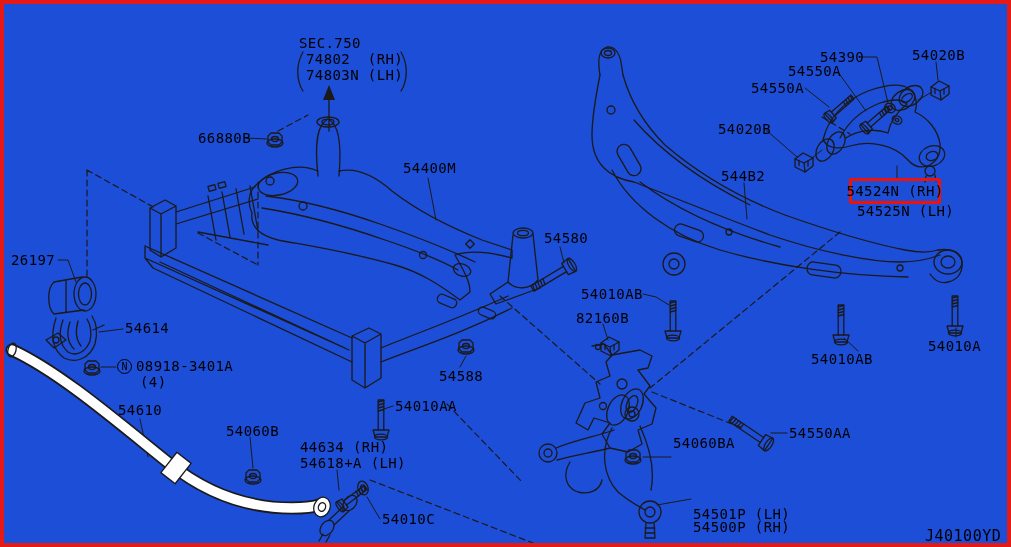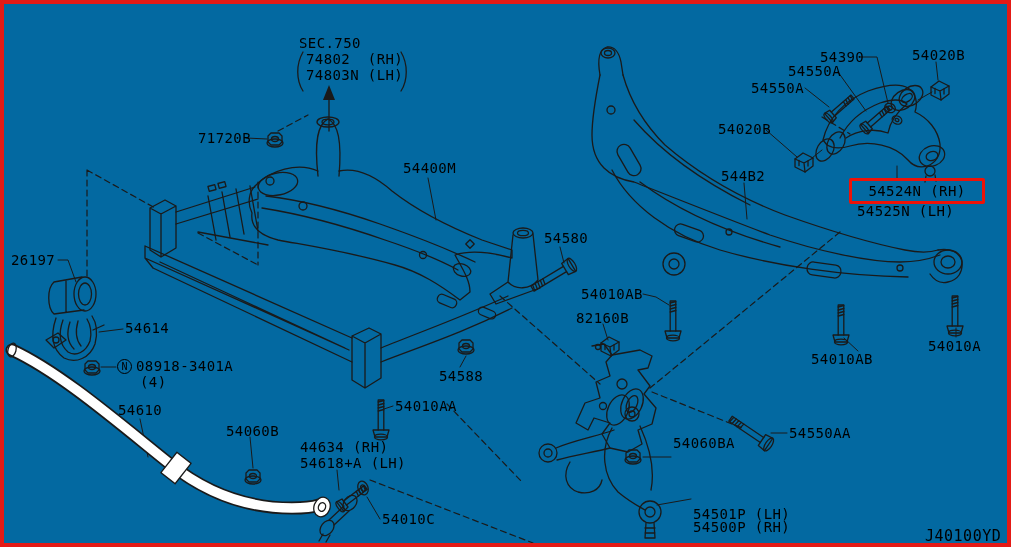--- a/index.html
+++ b/index.html
@@ -1,27 +1,27 @@
 <!DOCTYPE html>
 <html><head>
 <meta charset="utf-8">
 <style>
   html,body{margin:0;padding:0;background:#888;}
   .stage{
-    position:relative;width:1011px;height:547px;background:#0369a1;overflow:hidden;
+    position:relative;width:1011px;height:547px;background:#1d4ed8;overflow:hidden;
     font-family:"DejaVu Sans Mono","Liberation Mono",monospace;
   }
   .frame{position:absolute;inset:0;border:4px solid #e41a16;z-index:40;pointer-events:none;}
   .lbl{
     position:absolute;font-size:14px;line-height:15px;letter-spacing:.4px;
     color:#000;white-space:pre;z-index:5;
   }
   .code{position:absolute;left:925px;top:527px;font-size:15px;letter-spacing:.5px;color:#000;z-index:45;}
   .hl{
-    position:absolute;left:849px;top:178px;width:136px;height:26px;
+    position:absolute;left:849px;top:178px;width:92px;height:26px;
     border:3px solid #ee1208;border-radius:2px;z-index:6;
     display:flex;align-items:center;justify-content:center;box-sizing:border-box;
   }
   .hl .lblx{font-size:14px;letter-spacing:.4px;color:#000;white-space:pre;}
   .nsym{
     position:absolute;left:117px;top:359px;width:13px;height:13px;border:1.3px solid #000;
     border-radius:50%;font-size:10px;line-height:13px;text-align:center;color:#000;z-index:5;
   }
   .wm{
     position:absolute;left:424px;top:424px;z-index:8;color:#c3c3c3;opacity:.82;
@@ -257,21 +257,21 @@
       <ellipse cx="890" cy="108" rx="2.2" ry="1.8" transform="rotate(25 890 108)"></ellipse>
       <ellipse cx="897" cy="120" rx="5" ry="4" transform="rotate(25 897 120)"></ellipse>
       <ellipse cx="897" cy="120" rx="2" ry="1.5" transform="rotate(25 897 120)"></ellipse>
     </g>
   </svg>
 
   <div class="lbl" style="left:299px;top:36px">SEC.750</div>
   <div class="lbl" style="left:306px;top:52px">74802  (RH)</div>
   <div class="lbl" style="left:306px;top:68px">74803N (LH)</div>
 
-  <div class="lbl" style="left:198px;top:131px">71720B</div>
+  <div class="lbl" style="left:198px;top:131px">66880B</div>
   <div class="lbl" style="left:403px;top:161px">54400M</div>
   <div class="lbl" style="left:544px;top:231px">54580</div>
   <div class="lbl" style="left:11px;top:253px">26197</div>
   <div class="lbl" style="left:125px;top:321px">54614</div>
 
   <div class="nsym">N</div>
   <div class="lbl" style="left:136px;top:359px">08918-3401A</div>
   <div class="lbl" style="left:140px;top:375px">(4)</div>
 
   <div class="lbl" style="left:118px;top:403px">54610</div>

